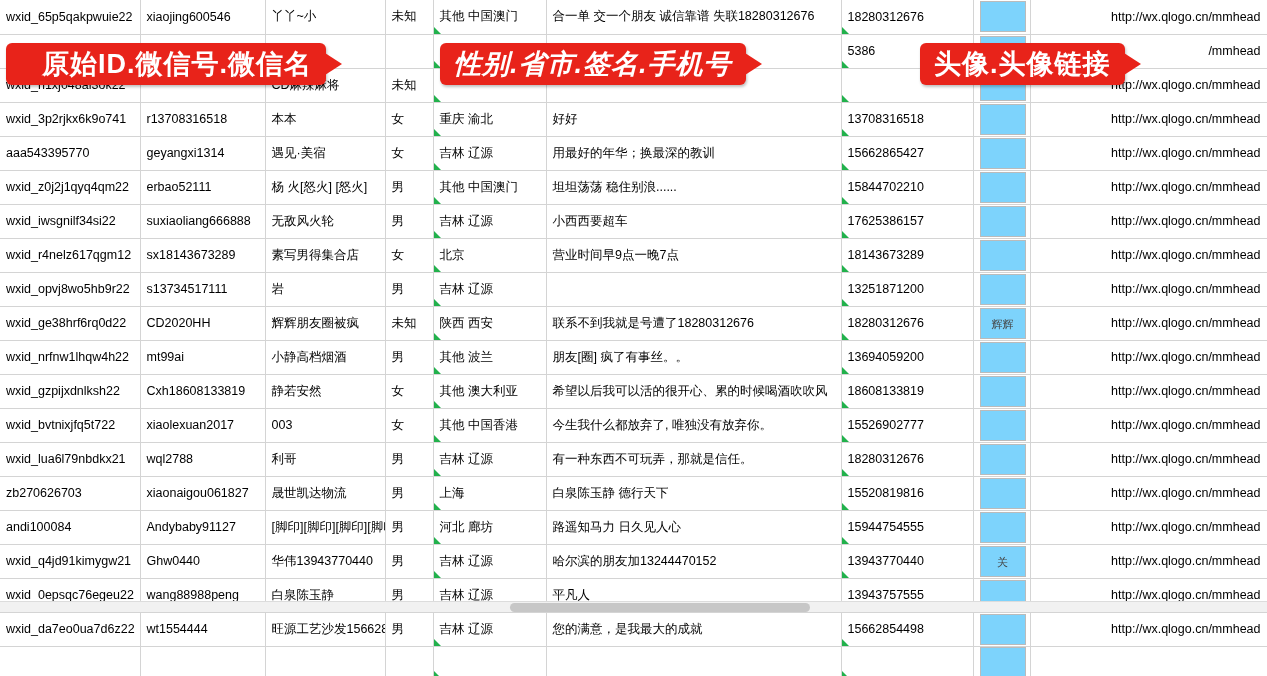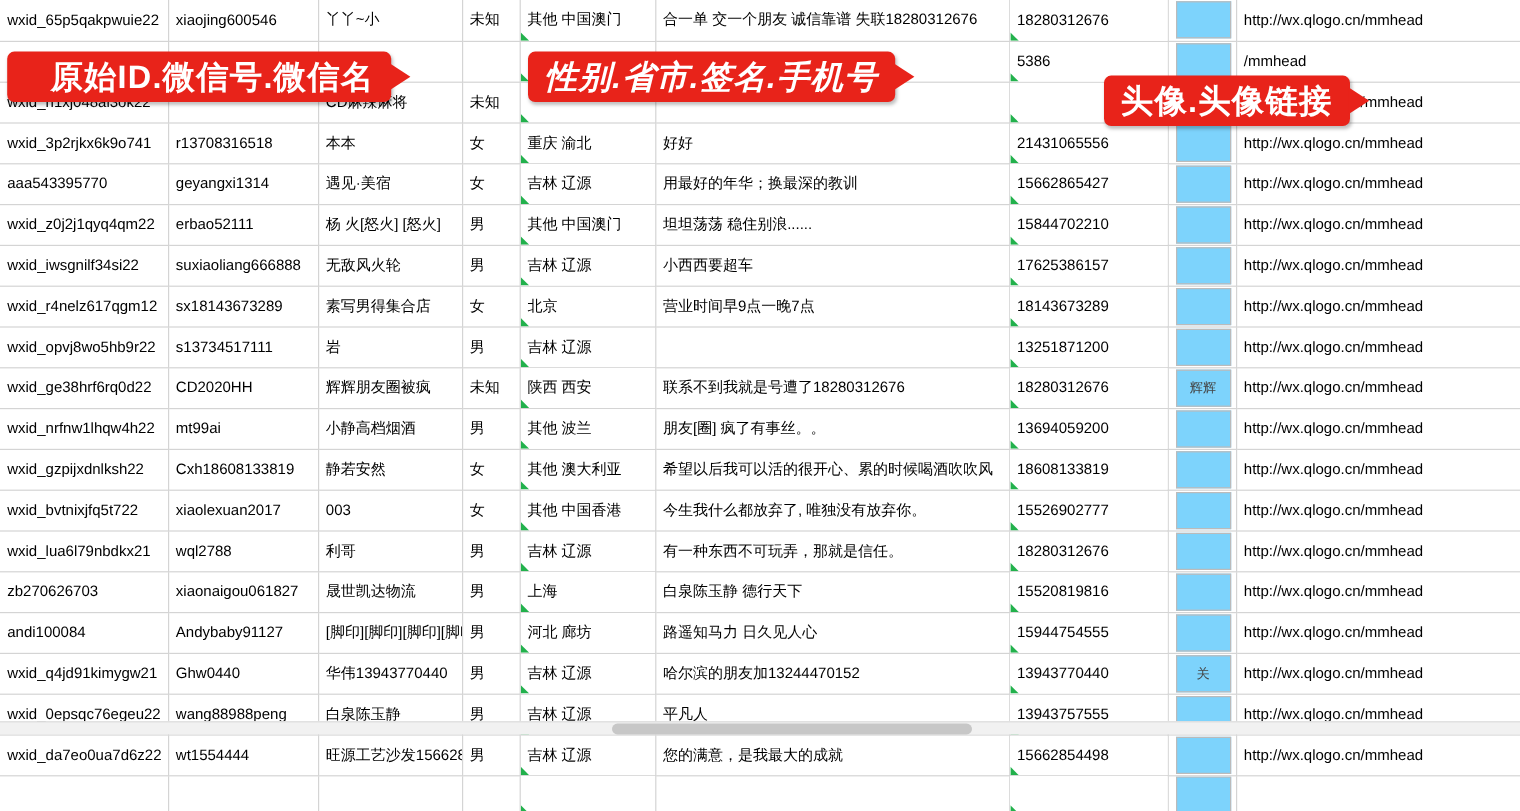--- a/index.html
+++ b/index.html
@@ -35,21 +35,21 @@
   }
   
   .c0 { width: 140px; }
   .c1 { width: 125px; }
   .c2 { width: 120px; }
   .c3 { width: 48px;  }
   .c4 { width: 113px; }
   .c5 { width: 295px; }
   .c6 { width: 132px; }
   .c7 { width: 57px;  text-align: center; padding: 0; }
-  .c8 { width: 237px; }
+  .c8 { width: 237px; text-align: right; }
 
   
   .mark { position: relative; margin-top: 16px; }
   .mark::after {
     content: "";
     position: absolute;
     left: 0; bottom: 0;
     width: 0; height: 0;
     border-left: 7px solid #22b14c;
     border-top: 7px solid transparent;
@@ -91,21 +91,21 @@
     right: -16px;
     top: 50%;
     transform: translateY(-50%);
     width: 0; height: 0;
     border-left: 17px solid #e8231a;
     border-top: 11px solid transparent;
     border-bottom: 11px solid transparent;
   }
   #callout-a { left: 6px;  top: 43px; padding-left: 36px; }
   #callout-b { left: 440px; top: 43px; font-style: italic; }
-  #callout-c { left: 920px; top: 43px; margin-top: 20px; }
+  #callout-c { left: 920px; top: 43px; }
 
   
   #hscroll {
     position: absolute;
     left: 0; bottom: 0;
     width: 1267px; height: 11px;
     background: #f1f1f1;
     border-top: 1px solid #dcdcdc;
   }
   #hscroll .thumb {
@@ -164,21 +164,21 @@
           </td>
           <td class="c8"><span>http://wx.qlogo.cn/mmhead</span></td>
         </tr>
         <tr>
           <td class="c0"><span>wxid_3p2rjkx6k9o741</span></td>
           <td class="c1"><span>r13708316518</span></td>
           <td class="c2"><span>本本</span></td>
           <td class="c3"><span>女</span></td>
           <td class="c4 mark"><span>重庆 渝北</span></td>
           <td class="c5"><span>好好</span></td>
-          <td class="c6 mark"><span>21431065556</span></td>
+          <td class="c6 mark"><span>13708316518</span></td>
           <td class="c7">
             <span class="avatar"></span>
           </td>
           <td class="c8"><span>http://wx.qlogo.cn/mmhead</span></td>
         </tr>
         <tr>
           <td class="c0"><span>aaa543395770</span></td>
           <td class="c1"><span>geyangxi1314</span></td>
           <td class="c2"><span>遇见·美宿</span></td>
           <td class="c3"><span>女</span></td>

